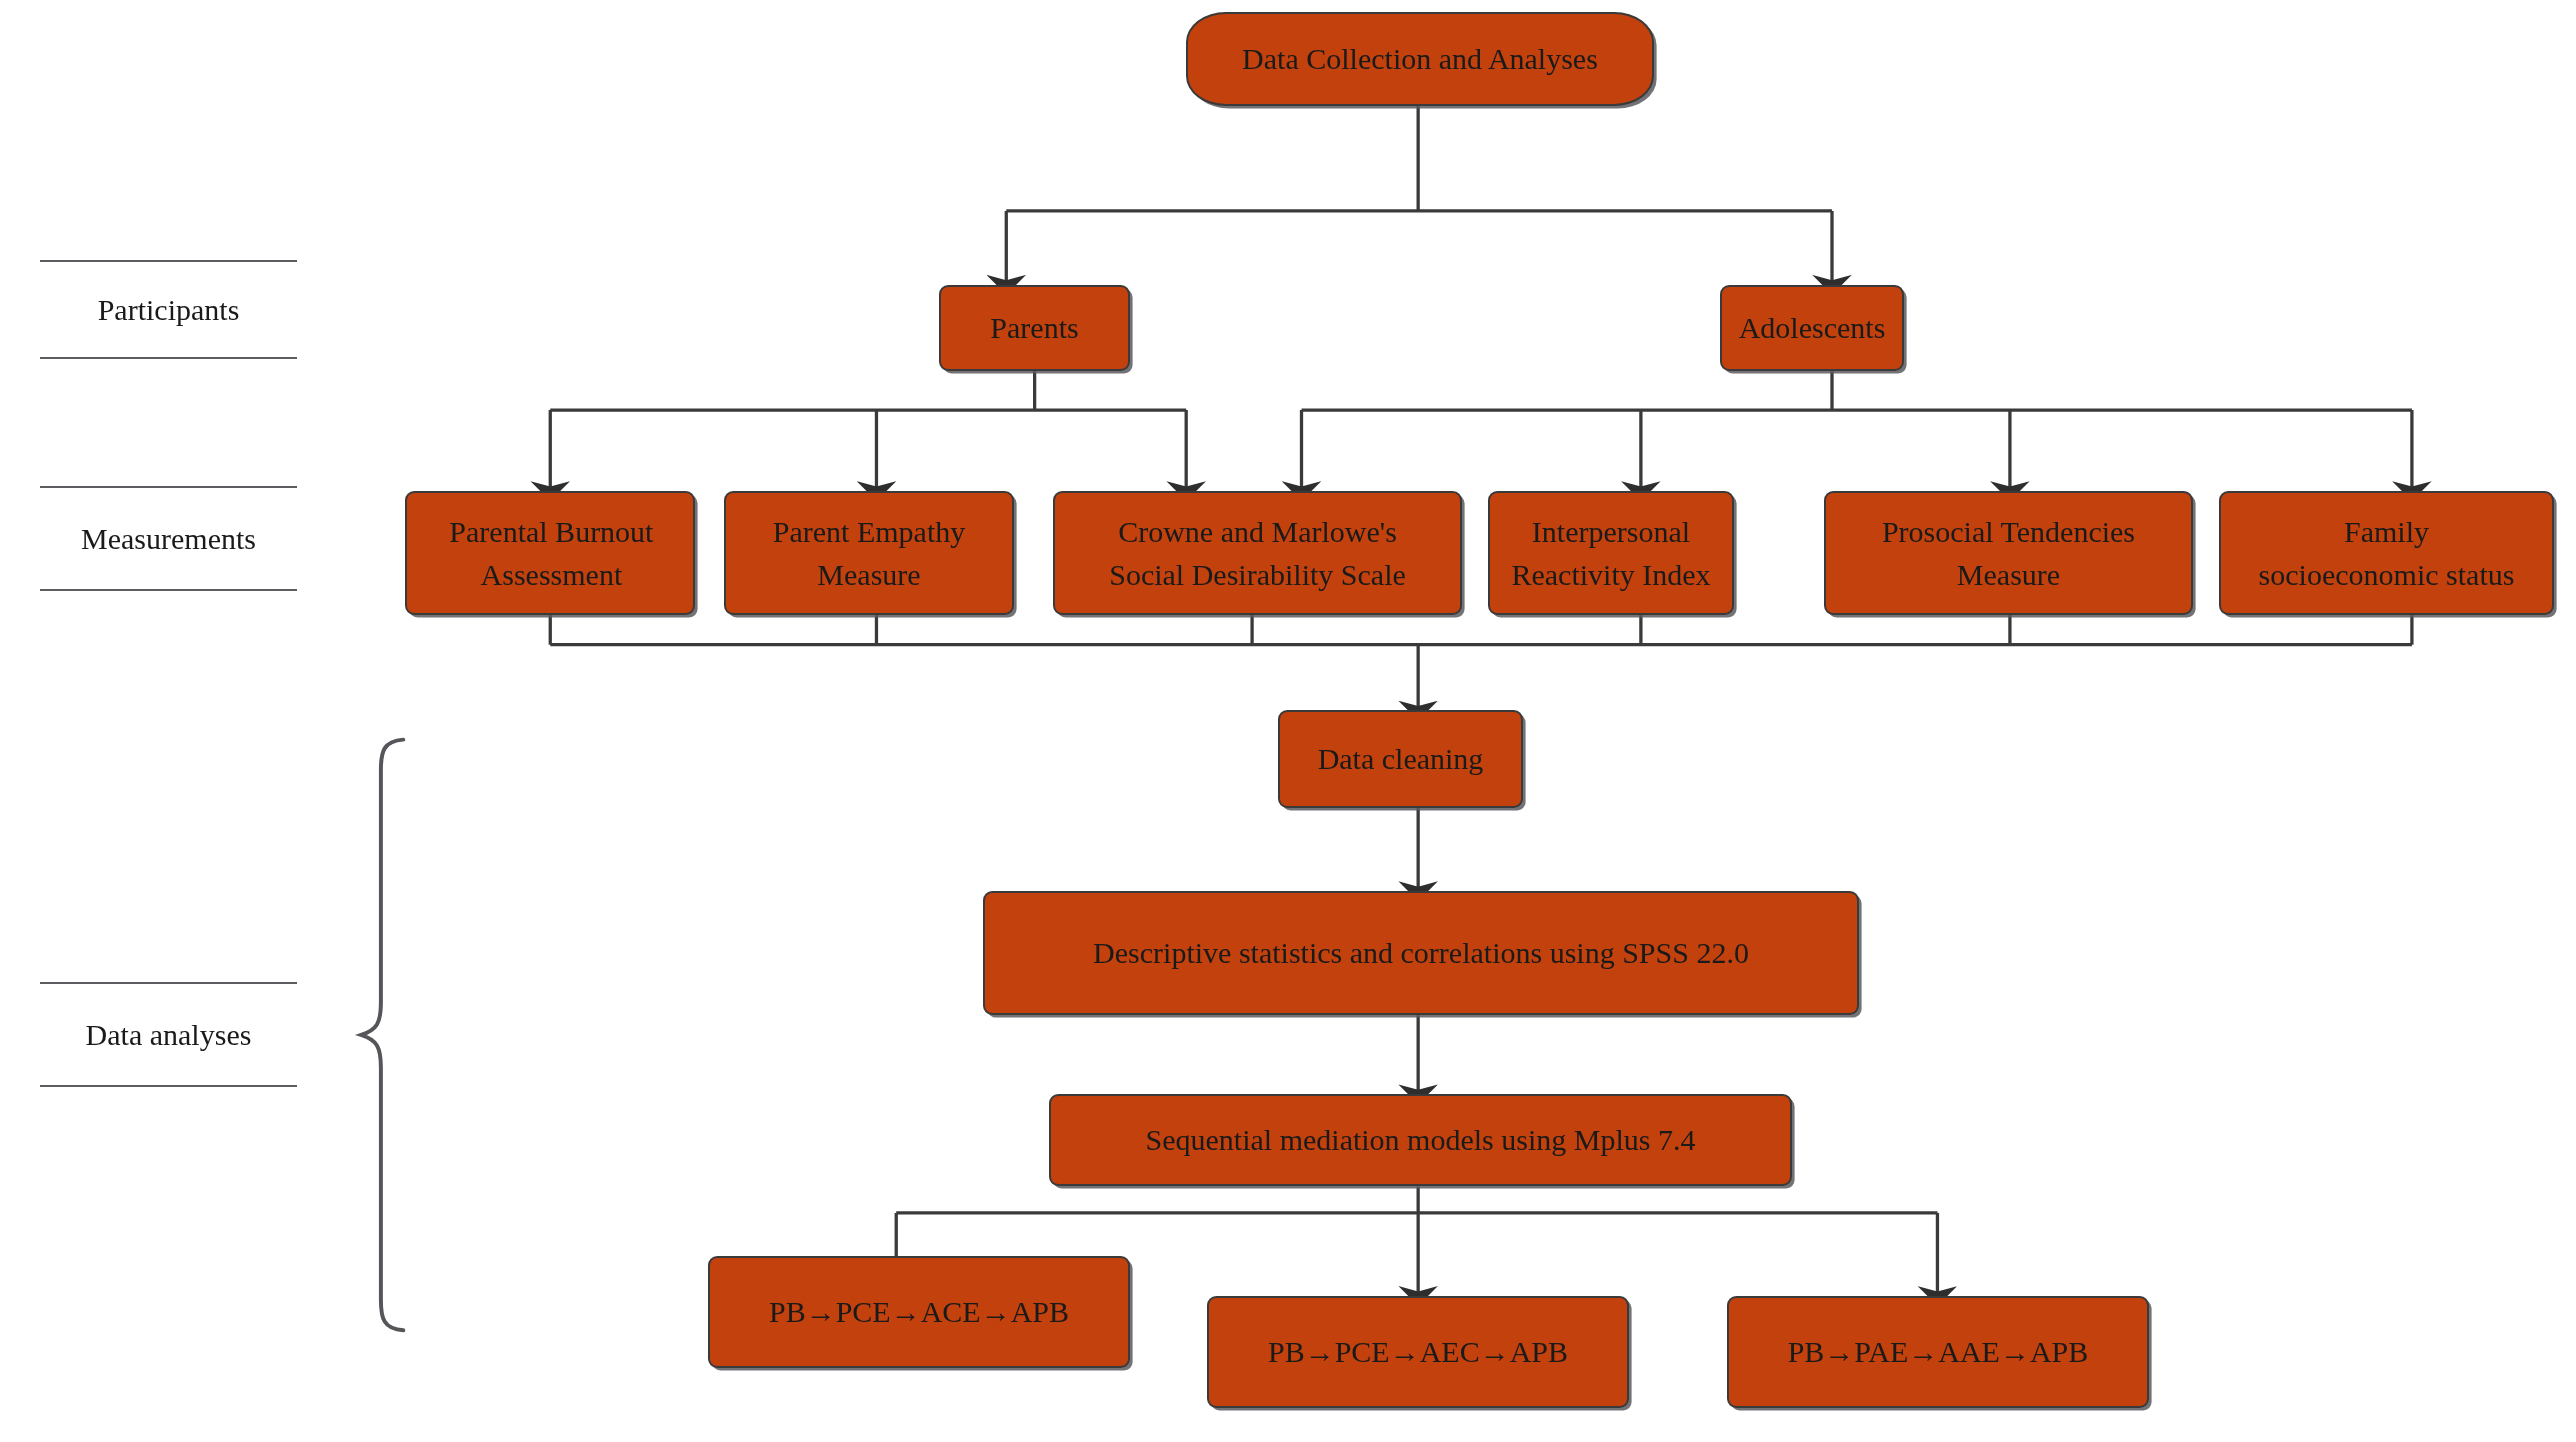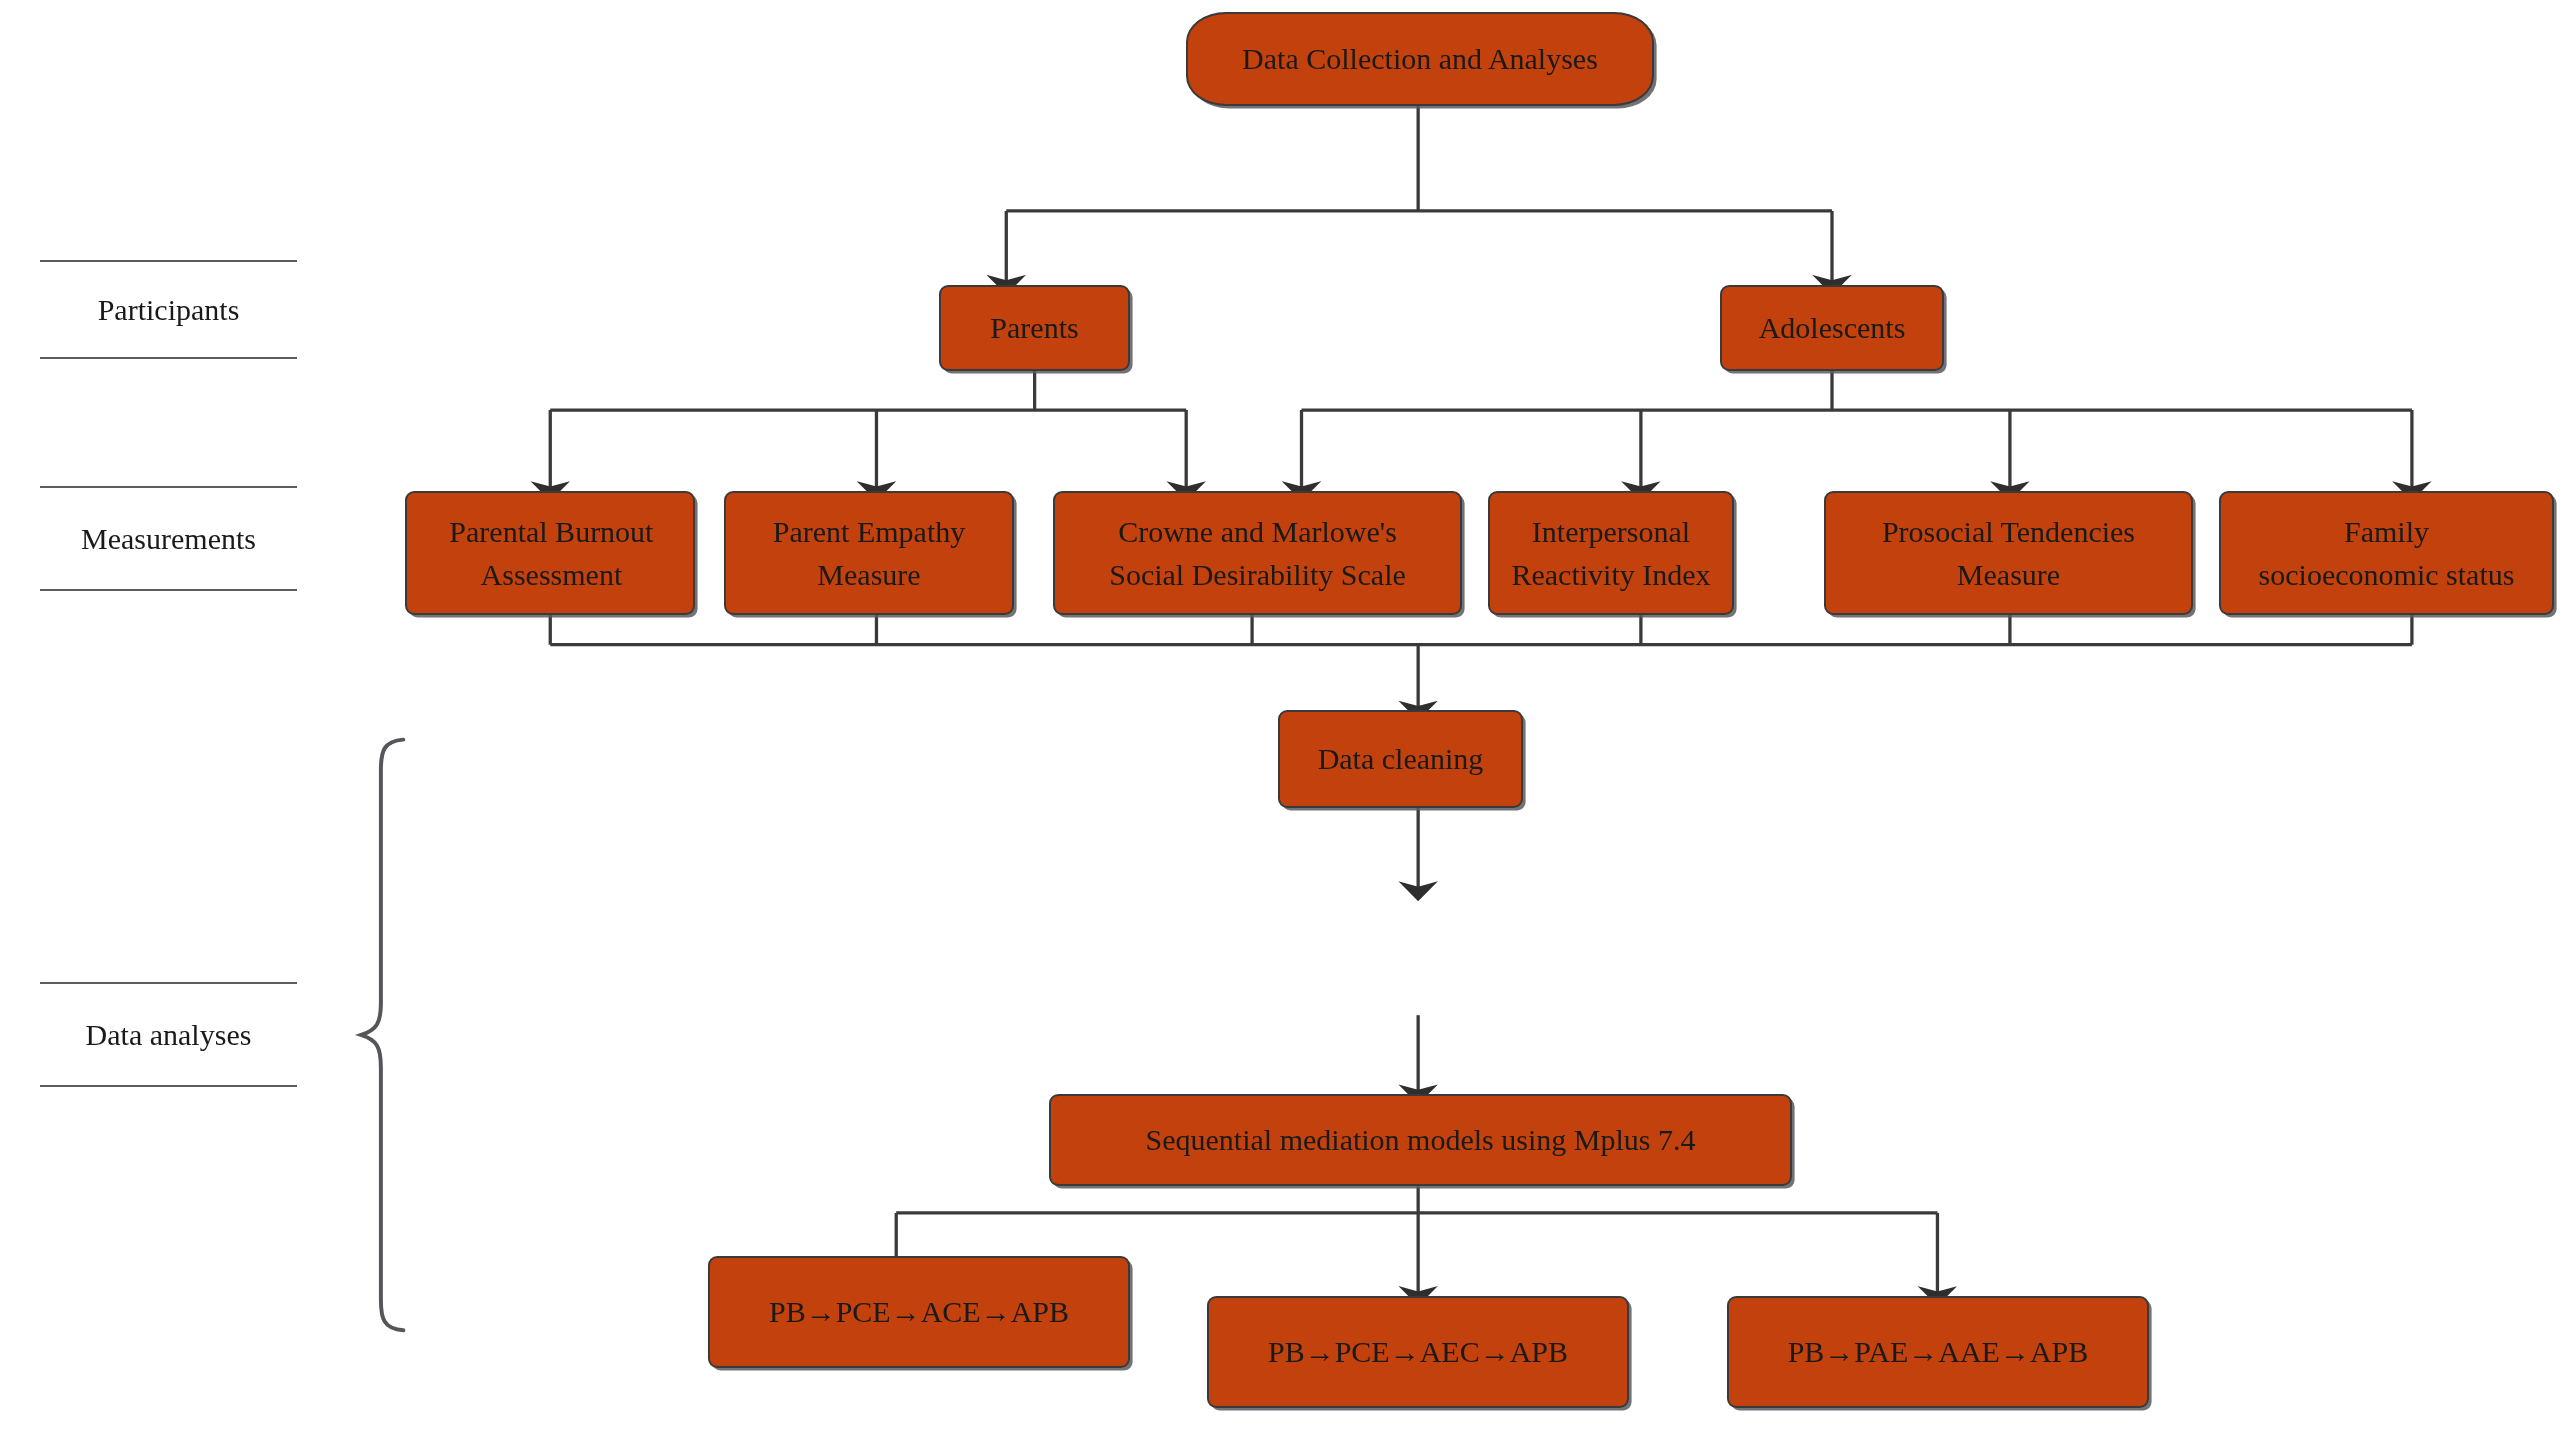--- a/index.html
+++ b/index.html
@@ -115,21 +115,21 @@
   </div>
 
   <div class="node stadium" style="left:1186px; top:12px; width:468px; height:94px;">
     <span class="txt">Data Collection and Analyses</span>
   </div>
 
   <div class="node" style="left:939px; top:285px; width:191px; height:86px;">
     <span class="txt">Parents</span>
   </div>
 
-  <div class="node" style="left:1720px; top:285px; width:224px; height:86px;">
+  <div class="node" style="left:1720px; top:285px; width:184px; height:86px;">
     <span class="txt">Adolescents</span>
   </div>
 
   <div class="node" style="left:405px; top:491px; width:290px; height:124px;padding-left:12px;">
     <span class="txt">Parental Burnout
 Assessment</span>
   </div>
 
   <div class="node" style="left:724px; top:491px; width:290px; height:124px;">
     <span class="txt">Parent Empathy
@@ -153,20 +153,23 @@
 
   <div class="node" style="left:2219px; top:491px; width:335px; height:124px;">
     <span class="txt">Family
 socioeconomic status</span>
   </div>
 
   <div class="node" style="left:1278px; top:710px; width:245px; height:98px;">
     <span class="txt">Data cleaning</span>
   </div>
 
+  <div class="node" style="left:983px; top:891px; width:876px; height:124px;">
+    <span class="txt">Descriptive statistics and correlations using SPSS 22.0</span>
+  </div>
 
   <div class="node" style="left:1049px; top:1094px; width:743px; height:92px;">
     <span class="txt">Sequential mediation models using Mplus 7.4</span>
   </div>
 
   <div class="node" style="left:708px; top:1256px; width:422px; height:112px;">
     <span class="txt">PB→PCE→ACE→APB</span>
   </div>
 
   <div class="node" style="left:1207px; top:1296px; width:422px; height:112px;">

